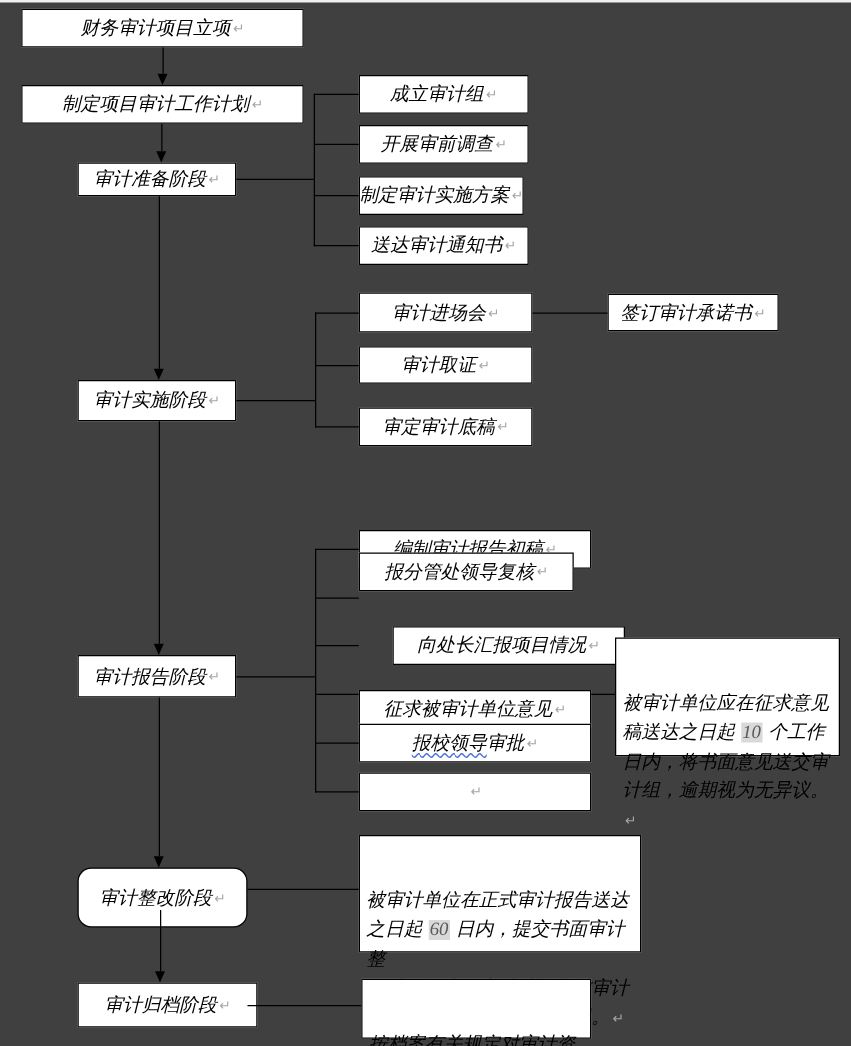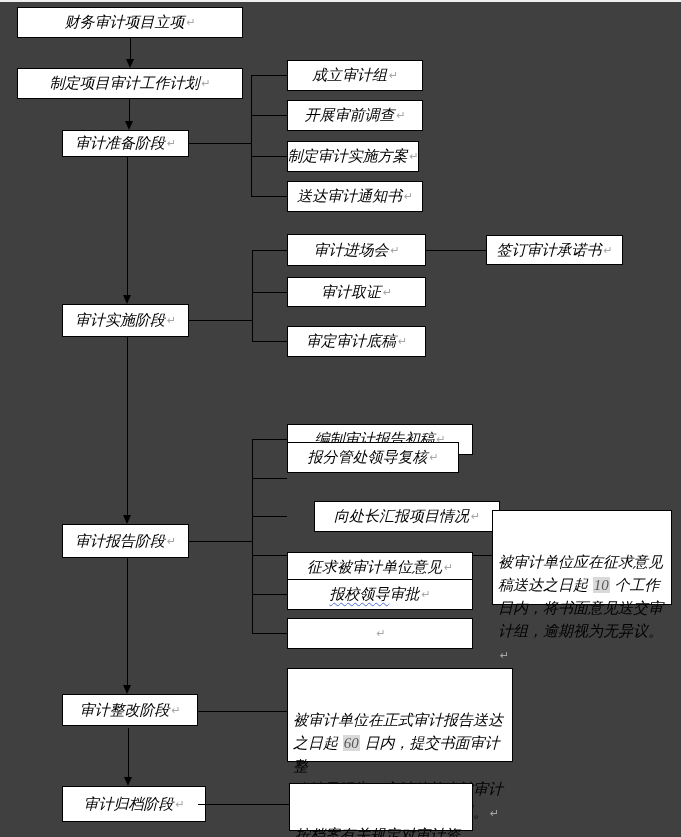--- a/index.html
+++ b/index.html
@@ -87,21 +87,21 @@
       <span class="pmark">↵</span>
   </div>
   <div class="box" style="left:62px; top:304px; width:127px; height:33px;">
     <span>审计实施阶段</span>
       <span class="pmark">↵</span>
   </div>
   <div class="box" style="left:62px; top:524px; width:127px; height:34px;">
     <span>审计报告阶段</span>
       <span class="pmark">↵</span>
   </div>
-  <div class="box" style="left:62px; top:694px; width:136px; height:32px;">
+  <div class="box" style="left:62px; top:694px; width:136px; height:48px;border-radius:11px;">
     <span>审计整改阶段</span>
       <span class="pmark">↵</span>
   </div>
   <div class="box" style="left:62px; top:786px; width:144px; height:36px;">
     <span>审计归档阶段</span>
       <span class="pmark">↵</span>
   </div>
 
   <div class="box" style="left:287px; top:60px; width:136px; height:31px;">
     <span>成立审计组</span>

